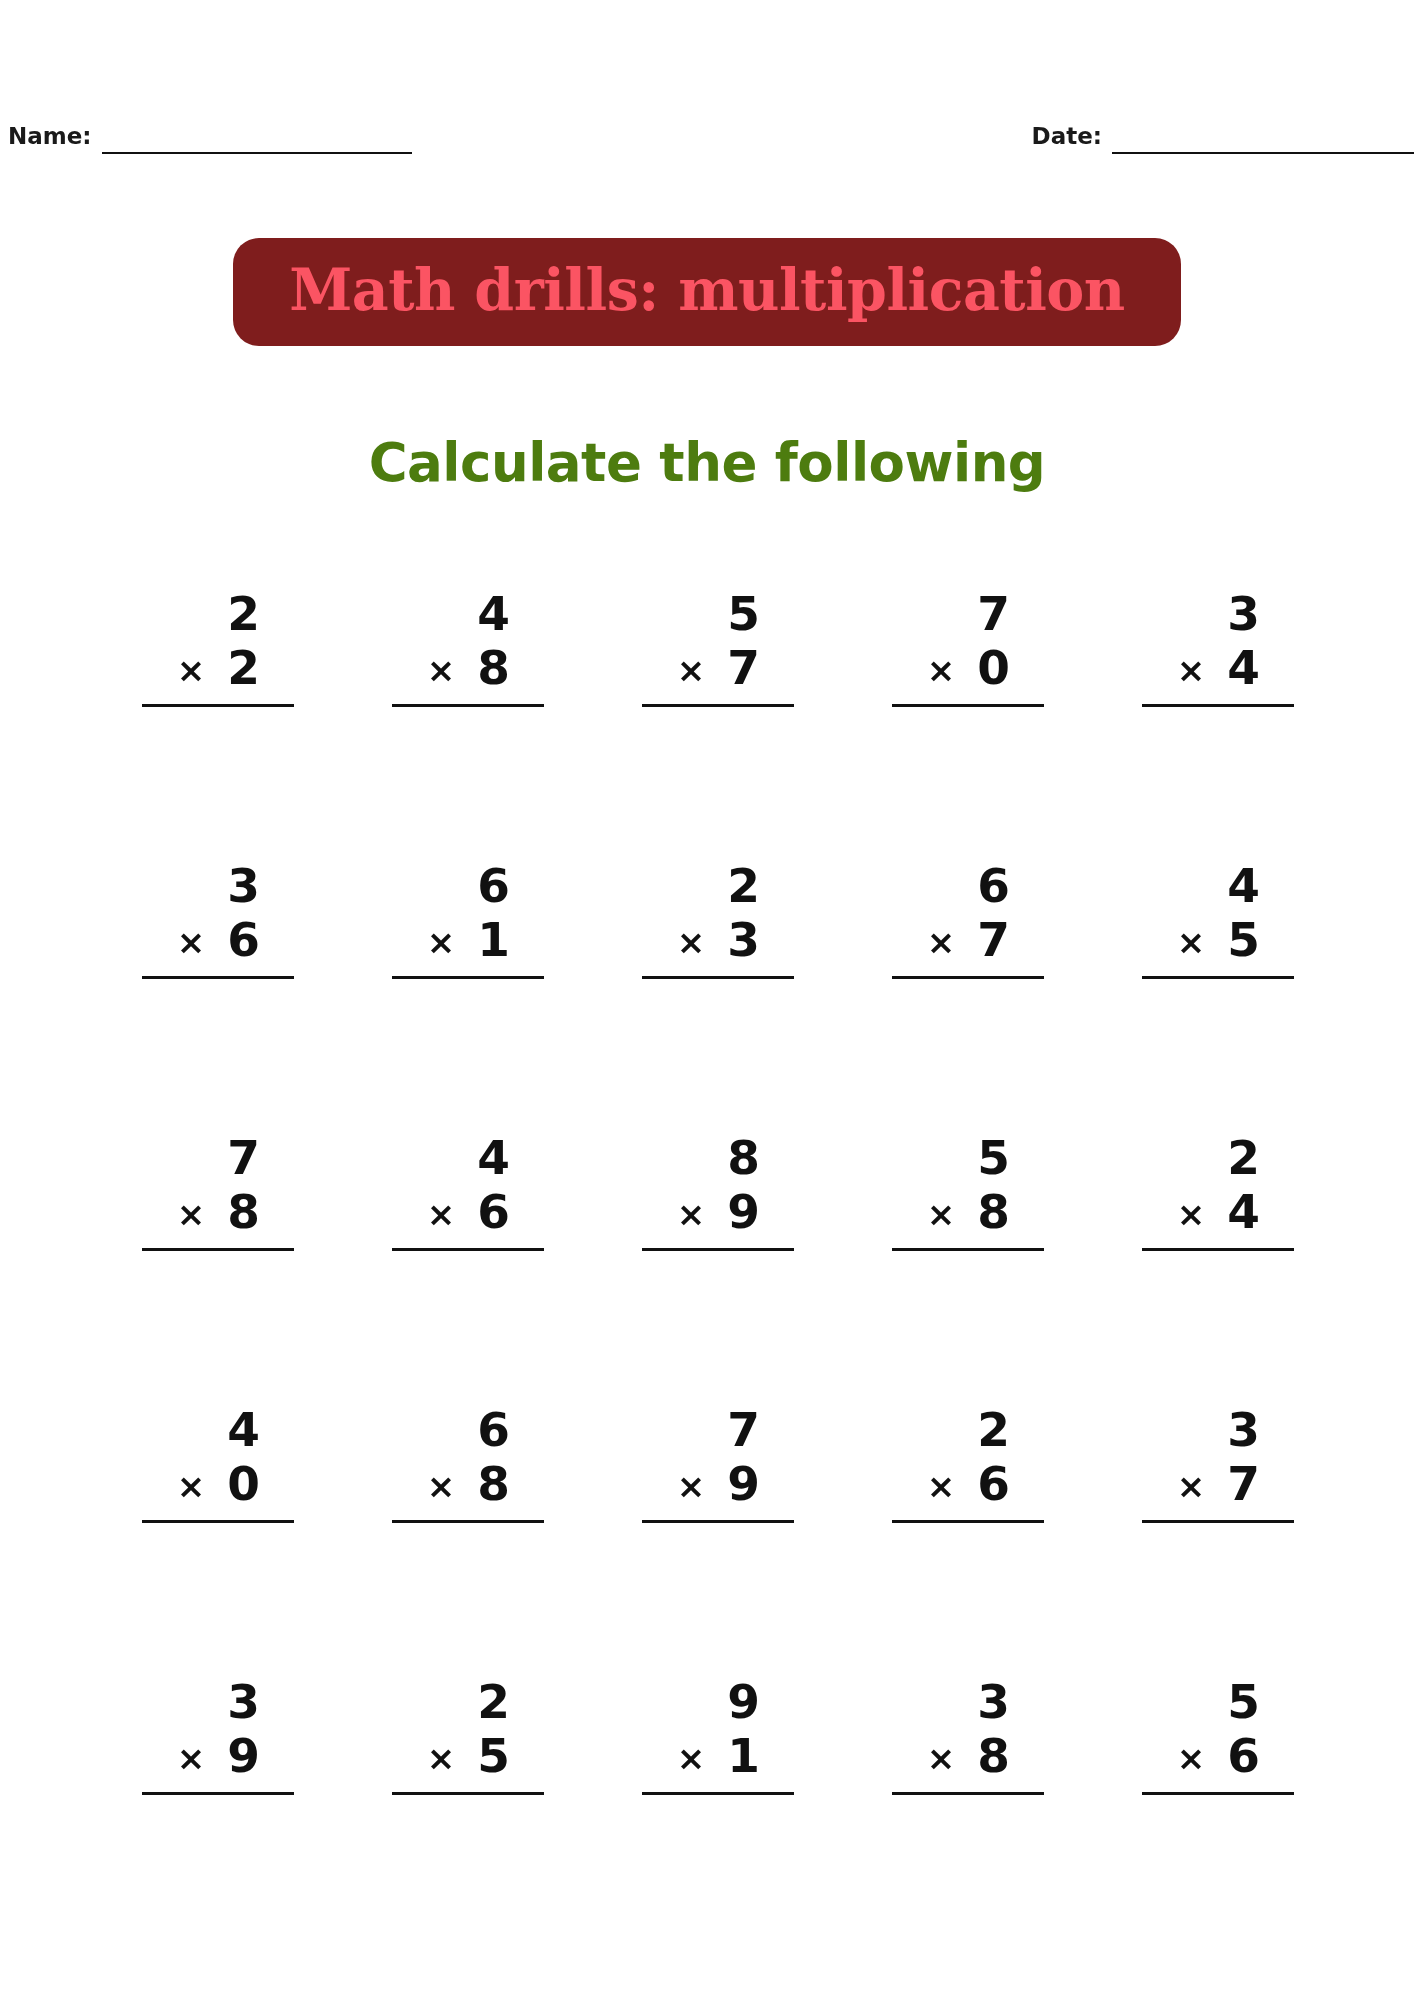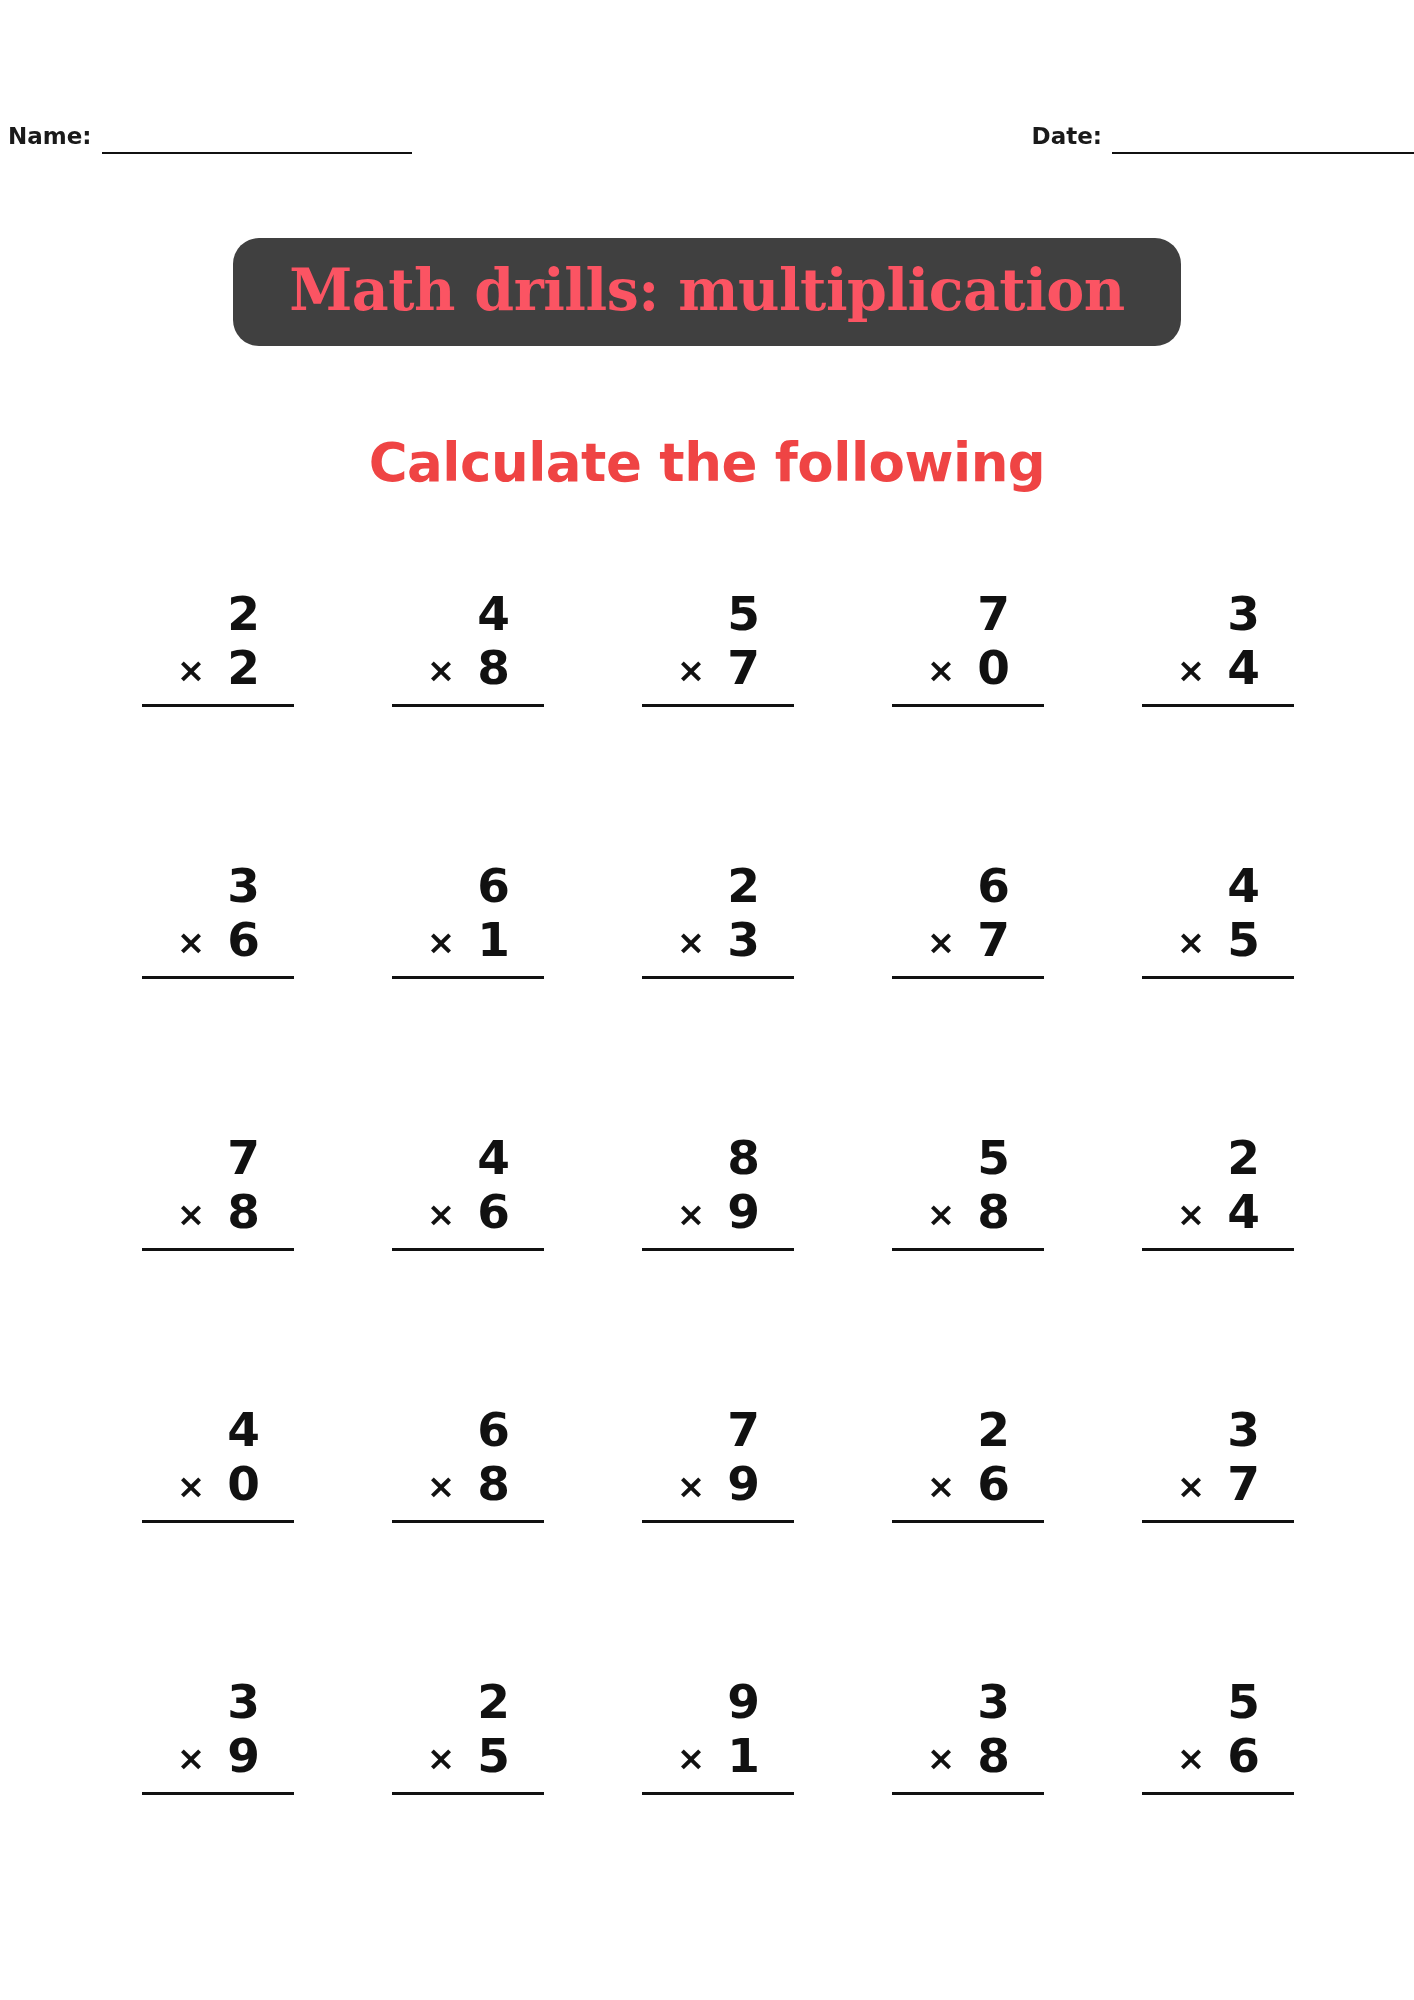--- a/index.html
+++ b/index.html
@@ -58,21 +58,21 @@
   
   .title-wrap {
     position: absolute;
     top: 238px;
     left: 0;
     width: 100%;
     display: flex;
     justify-content: center;
   }
   .title-pill {
-    background: #404040;
+    background: #7f1d1d;
     border-radius: 26px;
     padding: 22px 56px 26px 56px;
     text-align: center;
   }
   .title-text {
     font-family: "DejaVu Serif", serif;
     font-weight: 700;
     font-size: 57px;
     line-height: 1.05;
     color: #fb5463;
@@ -84,21 +84,21 @@
     position: absolute;
     top: 432px;
     left: 0;
     width: 100%;
     text-align: center;
   }
   .subtitle-text {
     font-family: "DejaVu Sans", sans-serif;
     font-weight: 700;
     font-size: 53px;
-    color: #ef4444;
+    color: #4d7c0f;
     letter-spacing: -0.5px;
   }
 
   
   .grid {
     position: absolute;
     top: 570px;
     left: 82px;
     width: 1250px;
     display: grid;

